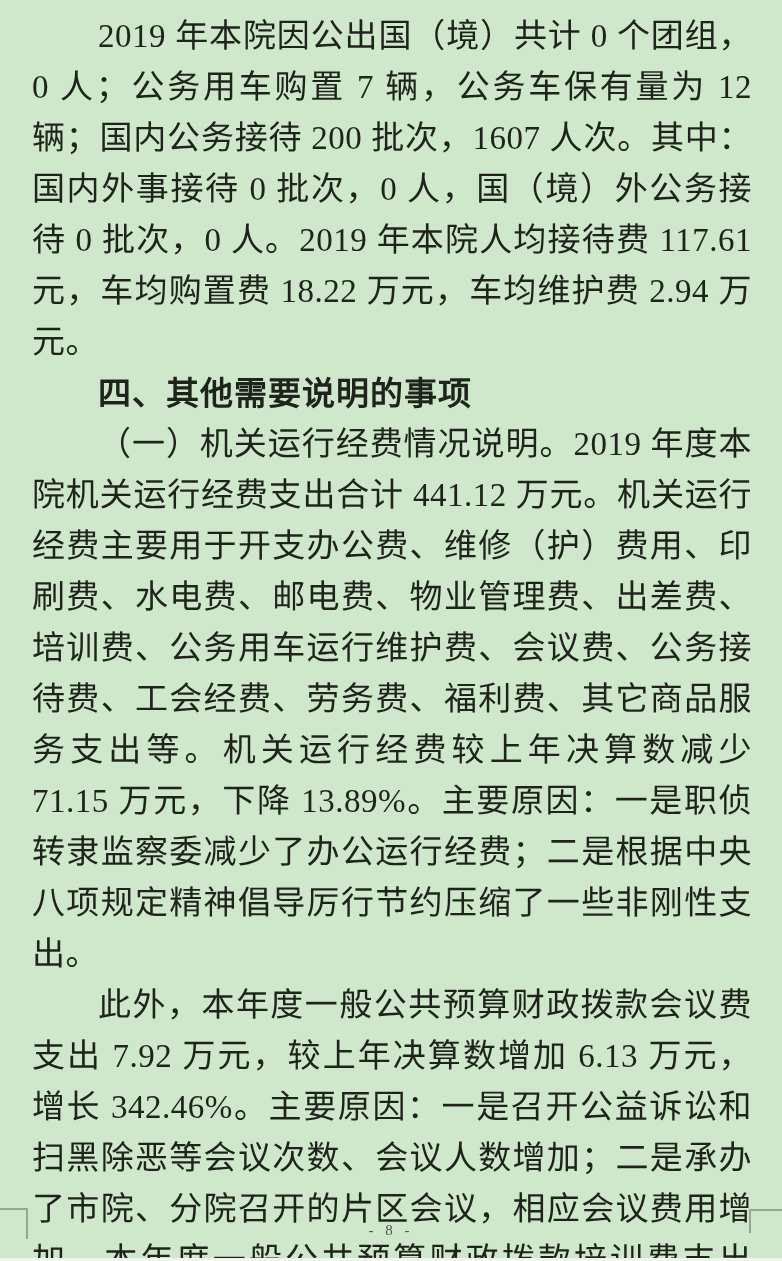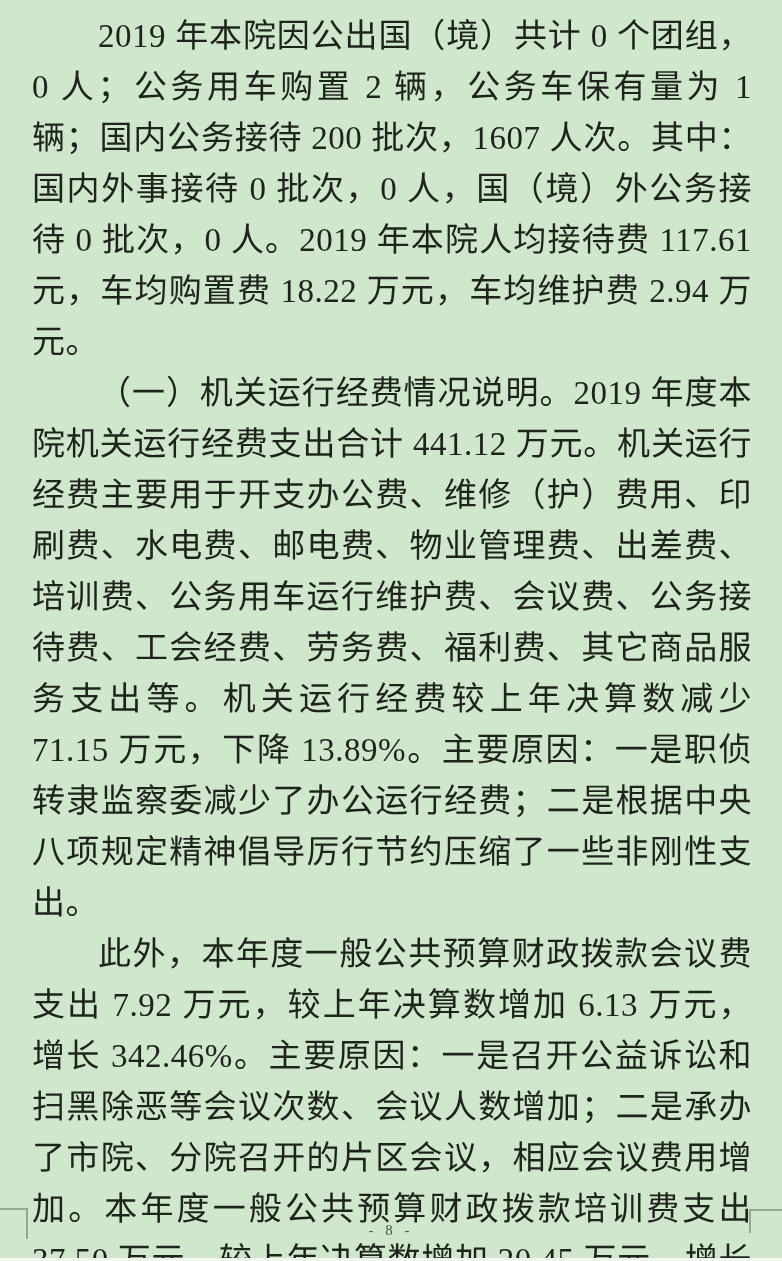--- a/index.html
+++ b/index.html
@@ -77,21 +77,22 @@
     width: 100%;
     height: 3px;
     background: #f2f5ee;
   }
 </style>
 </head>
 <body>
 
 <div class="page">
   <div class="content">
-    <p class="body-para">2019 年本院因公出国（境）共计 0 个团组，0 人；公务用车购置 2 辆，公务车保有量为 1 辆；国内公务接待 200 批次，1607 人次。其中：国内外事接待 0 批次，0 人，国（境）外公务接待 0 批次，0 人。2019 年本院人均接待费 117.61 元，车均购置费 18.22 万元，车均维护费 2.94 万元。</p>
+    <p class="body-para">2019 年本院因公出国（境）共计 0 个团组，0 人；公务用车购置 7 辆，公务车保有量为 12 辆；国内公务接待 200 批次，1607 人次。其中：国内外事接待 0 批次，0 人，国（境）外公务接待 0 批次，0 人。2019 年本院人均接待费 117.61 元，车均购置费 18.22 万元，车均维护费 2.94 万元。</p>
+    <h2 class="heading">四、其他需要说明的事项</h2>
     <p class="body-para">（一）机关运行经费情况说明。2019 年度本院机关运行经费支出合计 441.12 万元。机关运行经费主要用于开支办公费、维修（护）费用、印刷费、水电费、邮电费、物业管理费、出差费、培训费、公务用车运行维护费、会议费、公务接待费、工会经费、劳务费、福利费、其它商品服务支出等。机关运行经费较上年决算数减少 71.15 万元，下降 13.89%。主要原因：一是职侦转隶监察委减少了办公运行经费；二是根据中央八项规定精神倡导厉行节约压缩了一些非刚性支出。</p>
     <p class="body-para">此外，本年度一般公共预算财政拨款会议费支出 7.92 万元，较上年决算数增加 6.13 万元，增长 342.46%。主要原因：一是召开公益诉讼和扫黑除恶等会议次数、会议人数增加；二是承办了市院、分院召开的片区会议，相应会议费用增加。本年度一般公共预算财政拨款培训费支出 37.50 万元，较上年决算数增加 20.45 万元，增长 119.94%。主要原因是：2019 年 4 月丰都县委组织部组织</p>
   </div>
 
   <div class="corner-mark corner-left"></div>
   <div class="corner-mark corner-right"></div>
 
   <div class="footer">
     <span class="page-number">- 8 -</span>
   </div>

